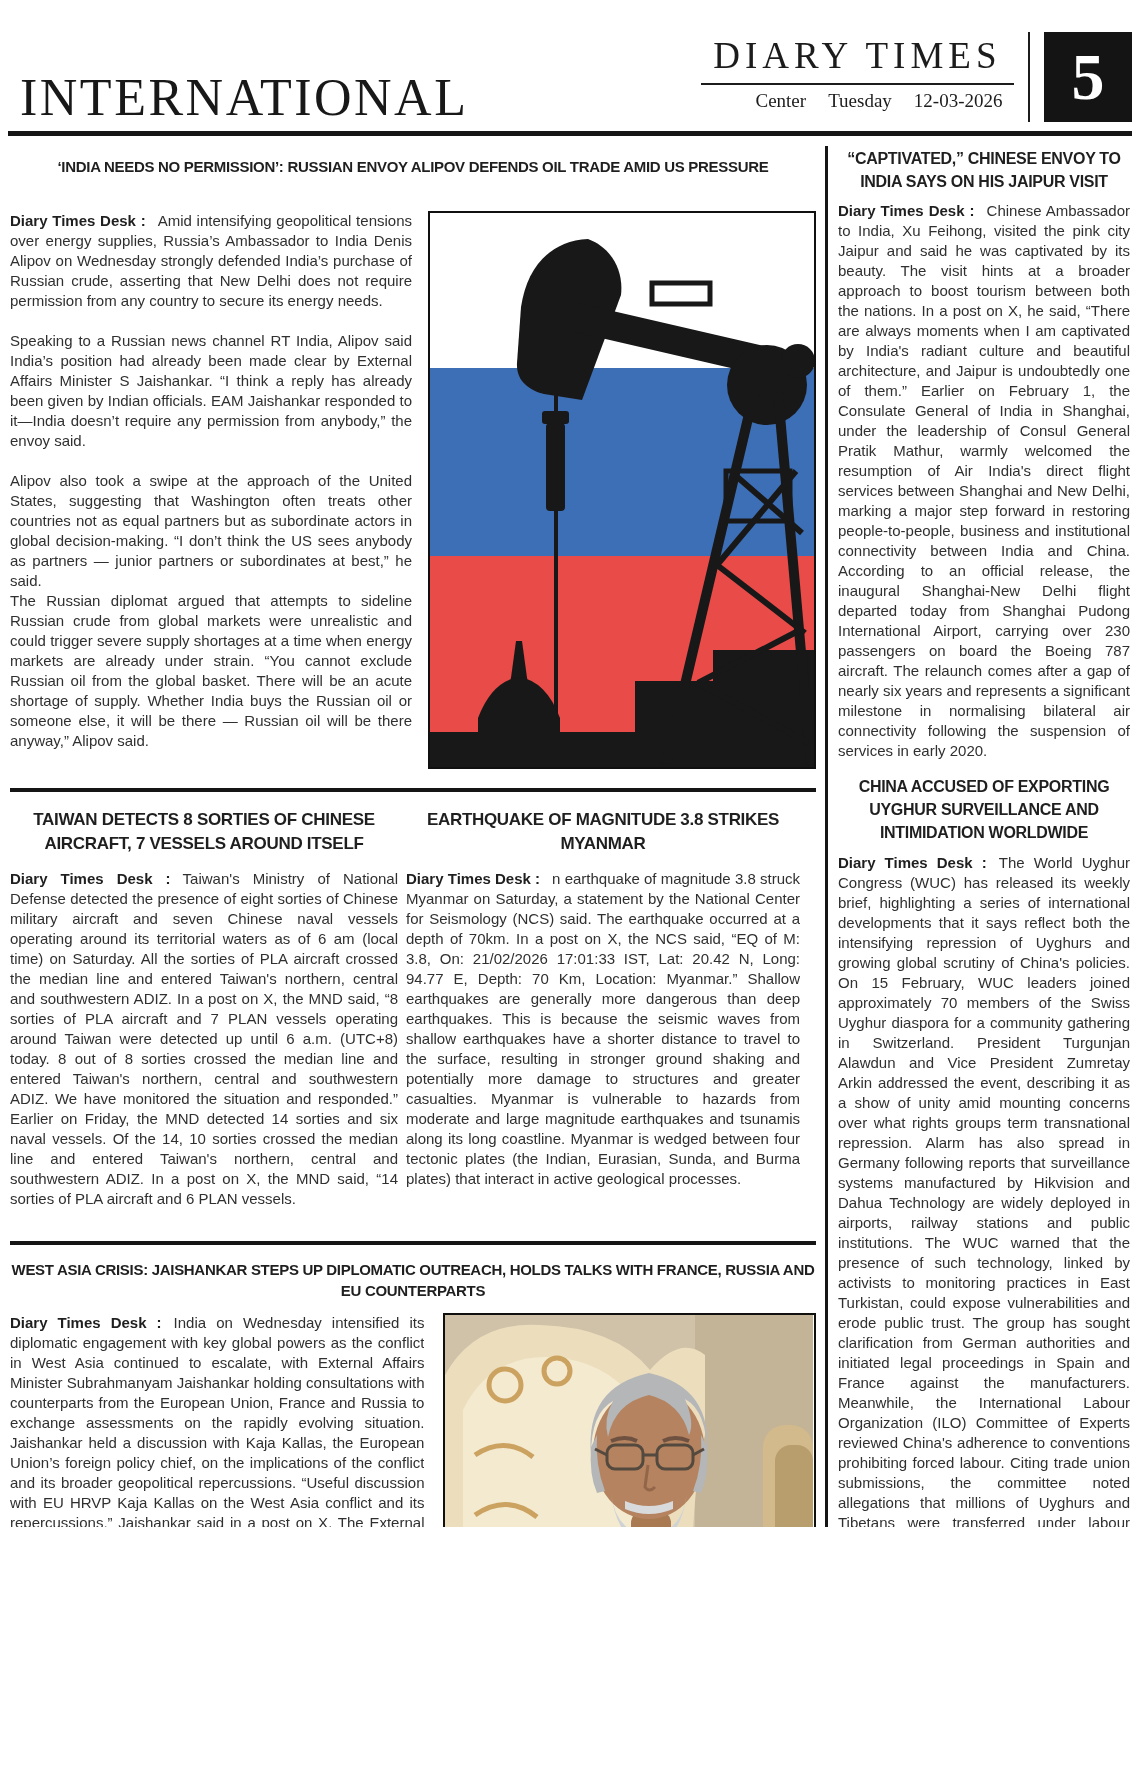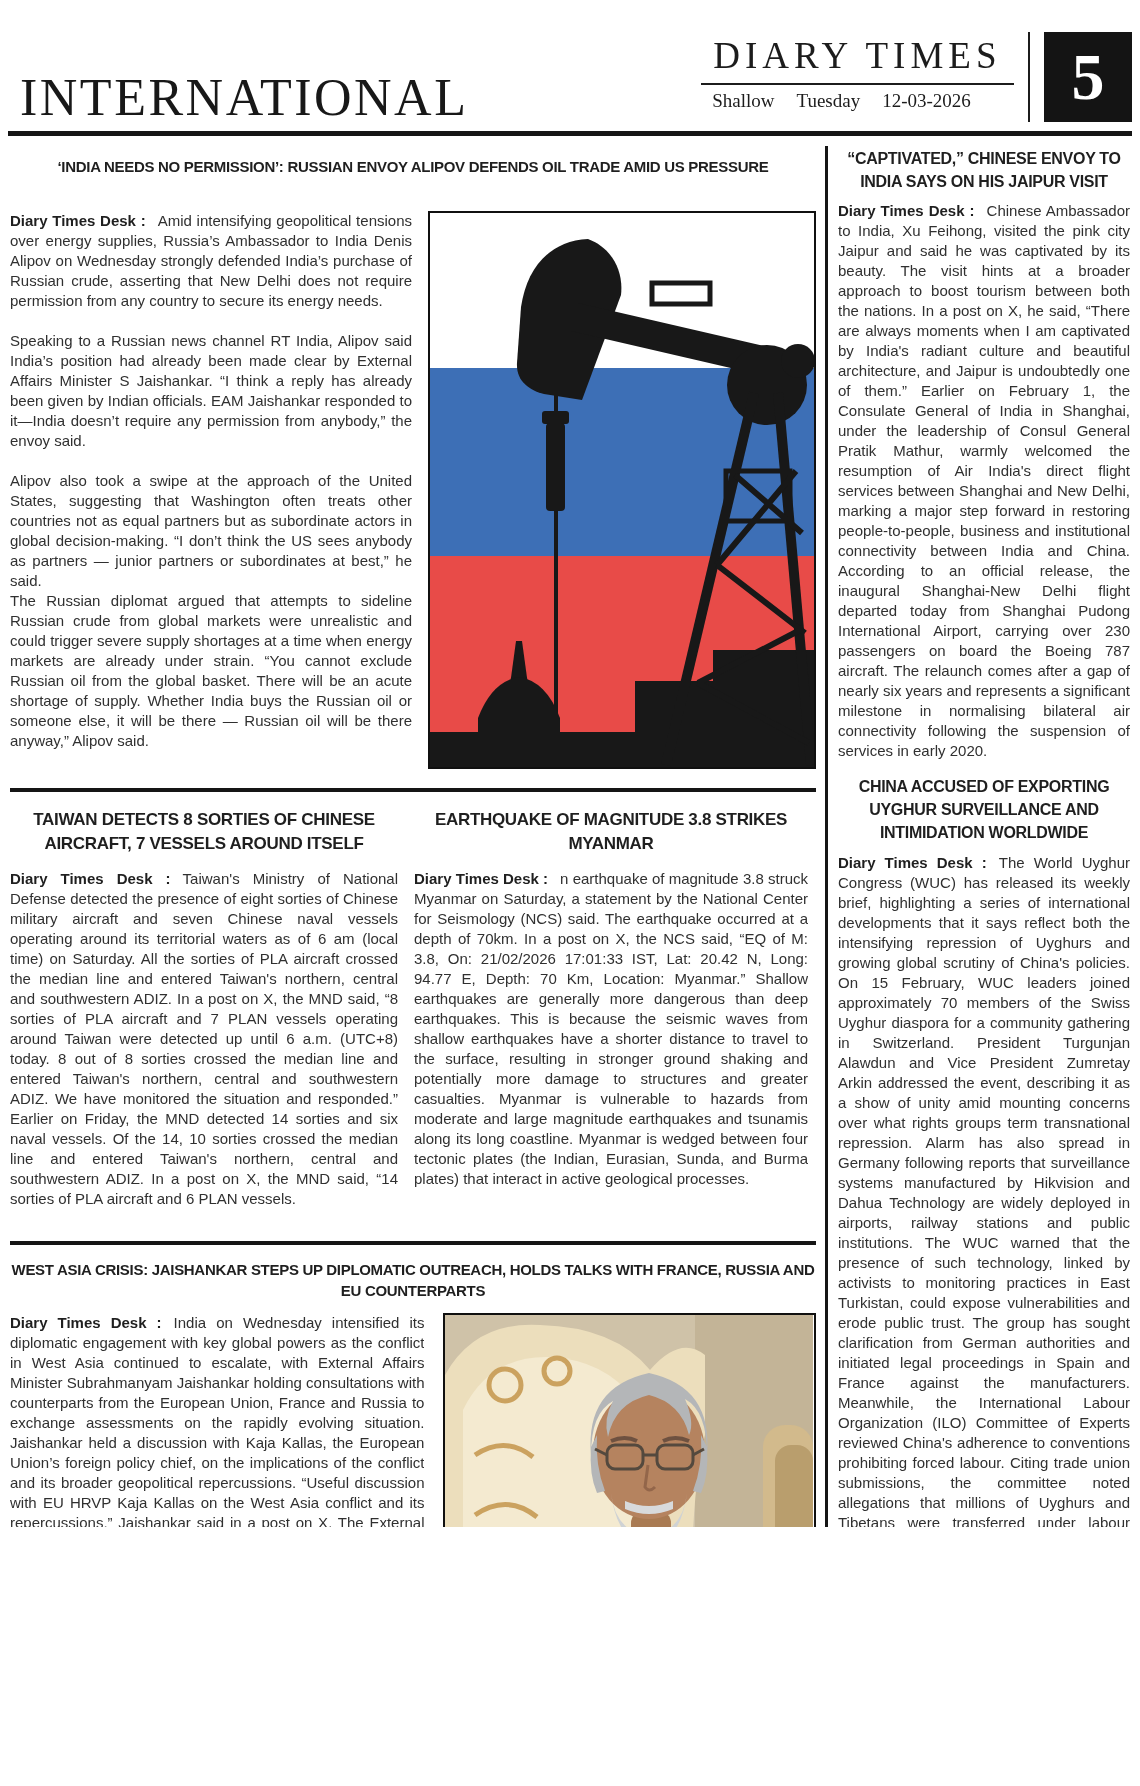--- a/index.html
+++ b/index.html
@@ -17,21 +17,21 @@
   }
   
   .header { position: absolute; top: 0; left: 8px; right: 8px; height: 131px; }
   .section-title {
     position: absolute; left: 12px; bottom: 4px;
     font-family: "Liberation Serif", serif;
     font-size: 52px; font-weight: 400; letter-spacing: 2.5px; color: #181818;
     white-space: nowrap;
   }
   .brand-group { position: absolute; right: 0; top: 32px; display: flex; align-items: stretch; gap: 14px; }
-  .brand-text { text-align: left; padding-top: 2px; }
+  .brand-text { text-align: right; padding-top: 2px; }
   .masthead {
     font-family: "Liberation Serif", serif; font-size: 37px; letter-spacing: 5px;
     color: #1c1c1c; white-space: nowrap; padding: 0 12px;
   }
   .masthead-rule { border-top: 2.5px solid #1c1c1c; margin: 6px 0 5px; }
   .dateline { font-family: "Liberation Serif", serif; font-size: 19px; color: #1c1c1c; white-space: nowrap; }
   .dateline span { margin: 0 11px; }
   .header-vdiv { width: 2.5px; background: #1c1c1c; }
   .page-number-box {
     width: 88px; height: 90px; background: #141414; color: #ffffff;
@@ -66,21 +66,21 @@
   .figure-frame { border: 2.5px solid #101010; position: relative; overflow: hidden; }
   .pump-figure { width: 388px; height: 558px;
     background: linear-gradient(180deg, #ffffff 0%, #ffffff 28%, #3d6fb6 28%, #3d6fb6 62%, #e84b48 62%, #e84b48 100%);
   }
   .pump-figure svg { position: absolute; left: 0; top: 0; }
 
   .section-rule { height: 4px; background: #151515; margin-top: 14px; }
   .section-rule.r2 { margin-top: 12px; }
 
   
-  .row2 { display: flex; gap: 16px; }
+  .row2 { display: flex; gap: 8px; }
   .col-taiwan { width: 388px; }
   .col-quake { width: 394px; }
   .row2 .body-text { height: 360px; overflow: hidden; }
 
   
   .art4-row { display: flex; gap: 19px; margin-top: 12px; }
   .art4-text { width: 415px; height: 404px; overflow: hidden; }
   .photo-figure { width: 373px; height: 405px; }
 
   
@@ -91,21 +91,21 @@
 
 <div class="page">
 
   <div class="header">
     <div class="section-title">INTERNATIONAL</div>
     <div class="brand-group">
       <div class="brand-text">
         <div class="masthead">DIARY TIMES</div>
         <div class="masthead-rule"></div>
         <div class="dateline">
-          <span>Shallow</span><span>Tuesday</span><span>12-03-2026</span>
+          <span>Center</span><span>Tuesday</span><span>12-03-2026</span>
         </div>
       </div>
       <div class="header-vdiv"></div>
       <div class="page-number-box">
         <span>5</span>
       </div>
     </div>
   </div>
   <div class="header-rule"></div>
 

